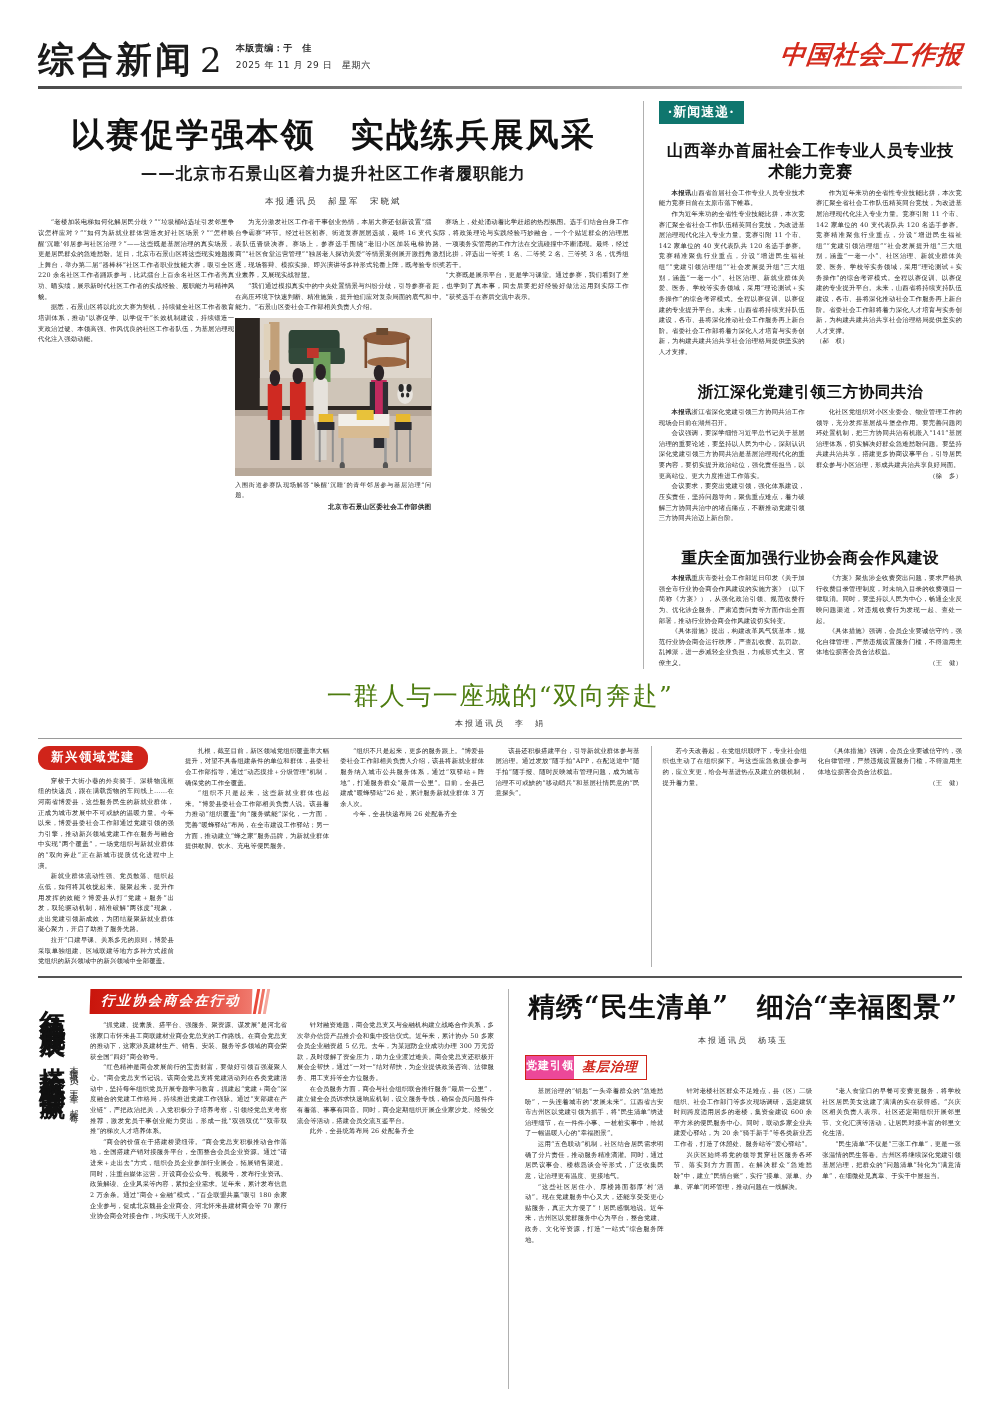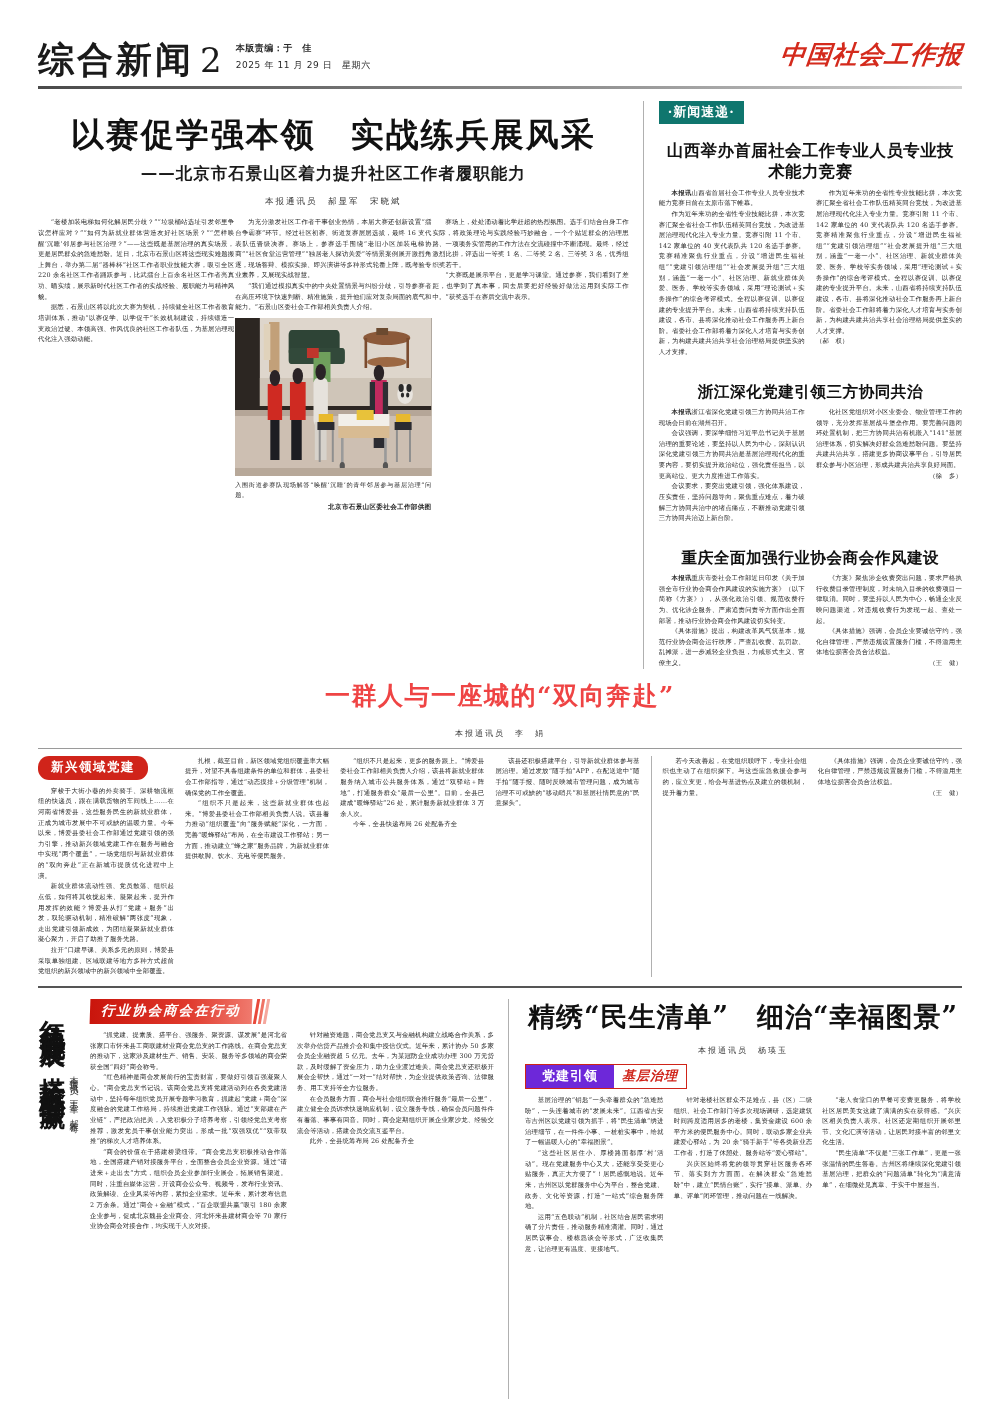--- a/index.html
+++ b/index.html
@@ -92,32 +92,32 @@
       font-size:13.5px; letter-spacing:2px; padding:3px 11px 4px;
       font-style:italic; transform:skewX(-2deg); }
   .badge-banner .bb-bars { display:flex; gap:2px; margin-left:3px;
                            transform:skewX(-10deg); }
   .badge-banner .bb-bars i { display:block; width:3px; background:#e8493b; }
   .badge-banner .bb-bars i:nth-child(2){ background:#ef7264; }
   .badge-banner .bb-bars i:nth-child(3){ background:#f5a79d; }
 
   .badge-split { display:inline-flex; align-items:stretch;
                  border:1.5px solid #cf2318; }
-  .badge-split .bs-a { background:#6d28d9; color:#fff;
+  .badge-split .bs-a { background:#ec4899; color:#fff;
                        font-family:"DejaVu Sans", sans-serif; font-weight:700;
-                       font-size:13px; letter-spacing:1px; padding:2px 16px 3px; }
+                       font-size:11px; letter-spacing:1px; padding:2px 0 3px; }
   .badge-split .bs-b { color:#cf2318; font-family:"DejaVu Serif", serif;
                        font-weight:700; font-size:13px; letter-spacing:1px;
                        padding:2px 8px 3px; font-style:italic; }
 
   
   .zoneB { margin-top:10px; }
-  .mid-h1 { font-family:"DejaVu Serif", serif; font-weight:700; font-size:25px;
-            text-align:center; letter-spacing:1.5px; color:#ef4444; }
-  .mid-byline { margin-top:16px; margin-bottom:9px; font-size:8px; }
+  .mid-h1 { font-family:"DejaVu Serif", serif; font-weight:400; font-size:25px;
+            text-align:center; letter-spacing:1.5px; color:#4d7c0f; }
+  .mid-byline { margin-top:6px; margin-bottom:9px; font-size:8px; }
 
   
   .zoneC { display:flex; margin-top:11px; }
   .zoneC-left { width:470px; padding-right:14px; display:flex; }
   .zoneC-right { width:452px; padding-left:16px; }
 
   .vert-title { writing-mode:vertical-rl; text-orientation:upright;
                 font-family:"DejaVu Serif", serif; font-weight:700; font-size:26px;
                 letter-spacing:4px; line-height:1.12; color:#111;
                 height:400px; }
@@ -377,22 +377,22 @@
         <span class="badge-split">
           <span class="bs-a">党建引领</span>
           <span class="bs-b">基层治理</span>
         </span>
       </div>
       <div style="height:6px"></div>
 
       <div style="display:flex;gap:10px;">
         <div class="bt" style="flex:1">
           <p>基层治理的“钥匙”一头牵着群众的“急难愁盼”，一头连着城市的“发展未来”。江西省吉安市吉州区以党建引领为抓手，将“民生清单”绣进治理细节，在一件件小事、一桩桩实事中，绘就了一幅温暖人心的“幸福图景”。</p>
+          <p>运用“五色联动”机制，社区结合居民需求明确了分片责任，推动服务精准滴灌。同时，通过居民议事会、楼栋恳谈会等形式，广泛收集民意，让治理更有温度、更接地气。</p>
           <p>“这些社区居住小、厚楼路面都厚‘村’活动”。现在党建服务中心又大，还能享受受更心贴服务，真正大方便了”！居民感慨地说。近年来，吉州区以党群服务中心为平台，整合党建、政务、文化等资源，打造“一站式”综合服务阵地。</p>
-          <p>运用“五色联动”机制，社区结合居民需求明确了分片责任，推动服务精准滴灌。同时，通过居民议事会、楼栋恳谈会等形式，广泛收集民意，让治理更有温度、更接地气。</p>
         </div>
         <div class="bt" style="flex:1">
           <p>针对老楼社区群众不足难点，县（区）二级组织、社会工作部门等多次现场调研，选定建筑时间跨度适用居多的老楼，集资金建设 600 余平方米的便民服务中心。同时，联动多家企业共建爱心驿站，为 20 余“骑手新手”等各类新业态工作者，打造了休憩处、服务站等“爱心驿站”。</p>
           <p>兴庆区始终将党的领导贯穿社区服务各环节、落实到方方面面。在解决群众“急难愁盼”中，建立“民情台账”，实行“接单、派单、办单、评单”闭环管理，推动问题在一线解决。</p>
         </div>
         <div class="bt" style="flex:1">
           <p>“老人食堂口的早餐可变费更服务，将学校社区居民美女这建了满满的实在获得感。”兴庆区相关负责人表示。社区还定期组织开展邻里节、文化汇演等活动，让居民对接丰富的邻里文化生活。</p>
           <p>“民生清单”不仅是“三张工作单”，更是一张张温情的民生答卷。吉州区将继续深化党建引领基层治理，把群众的“问题清单”转化为“满意清单”，在细微处见真章、于实干中显担当。</p>
         </div>
       </div>

